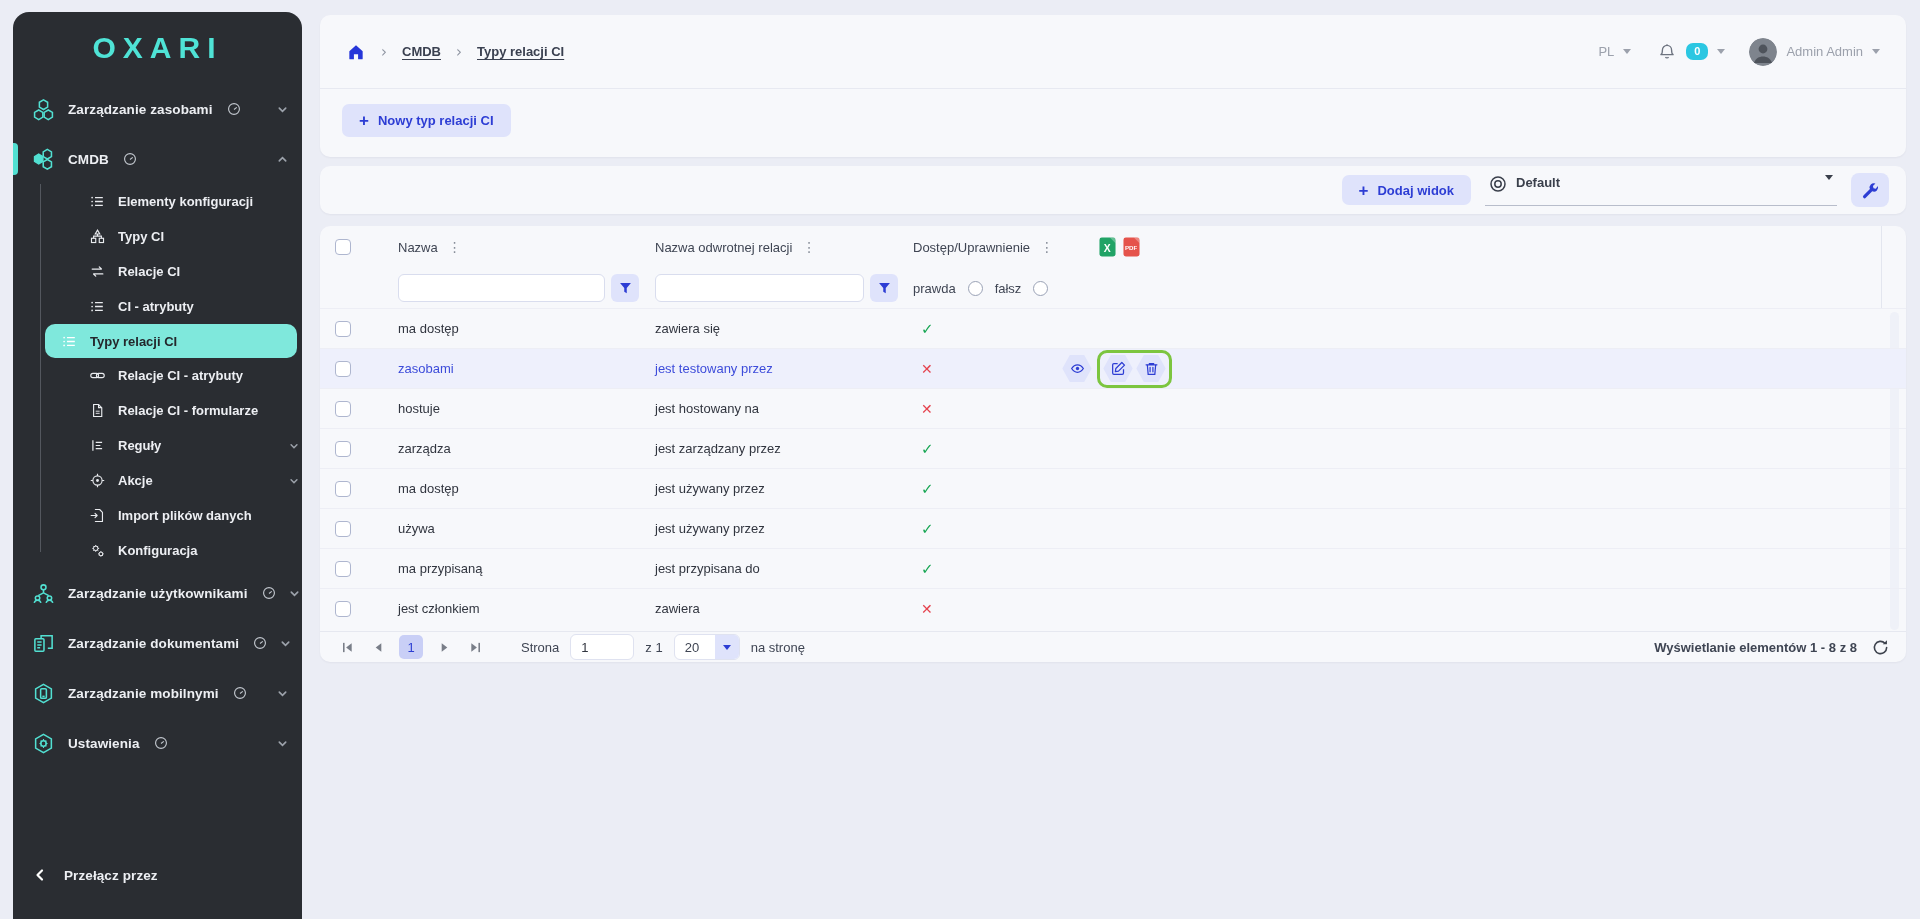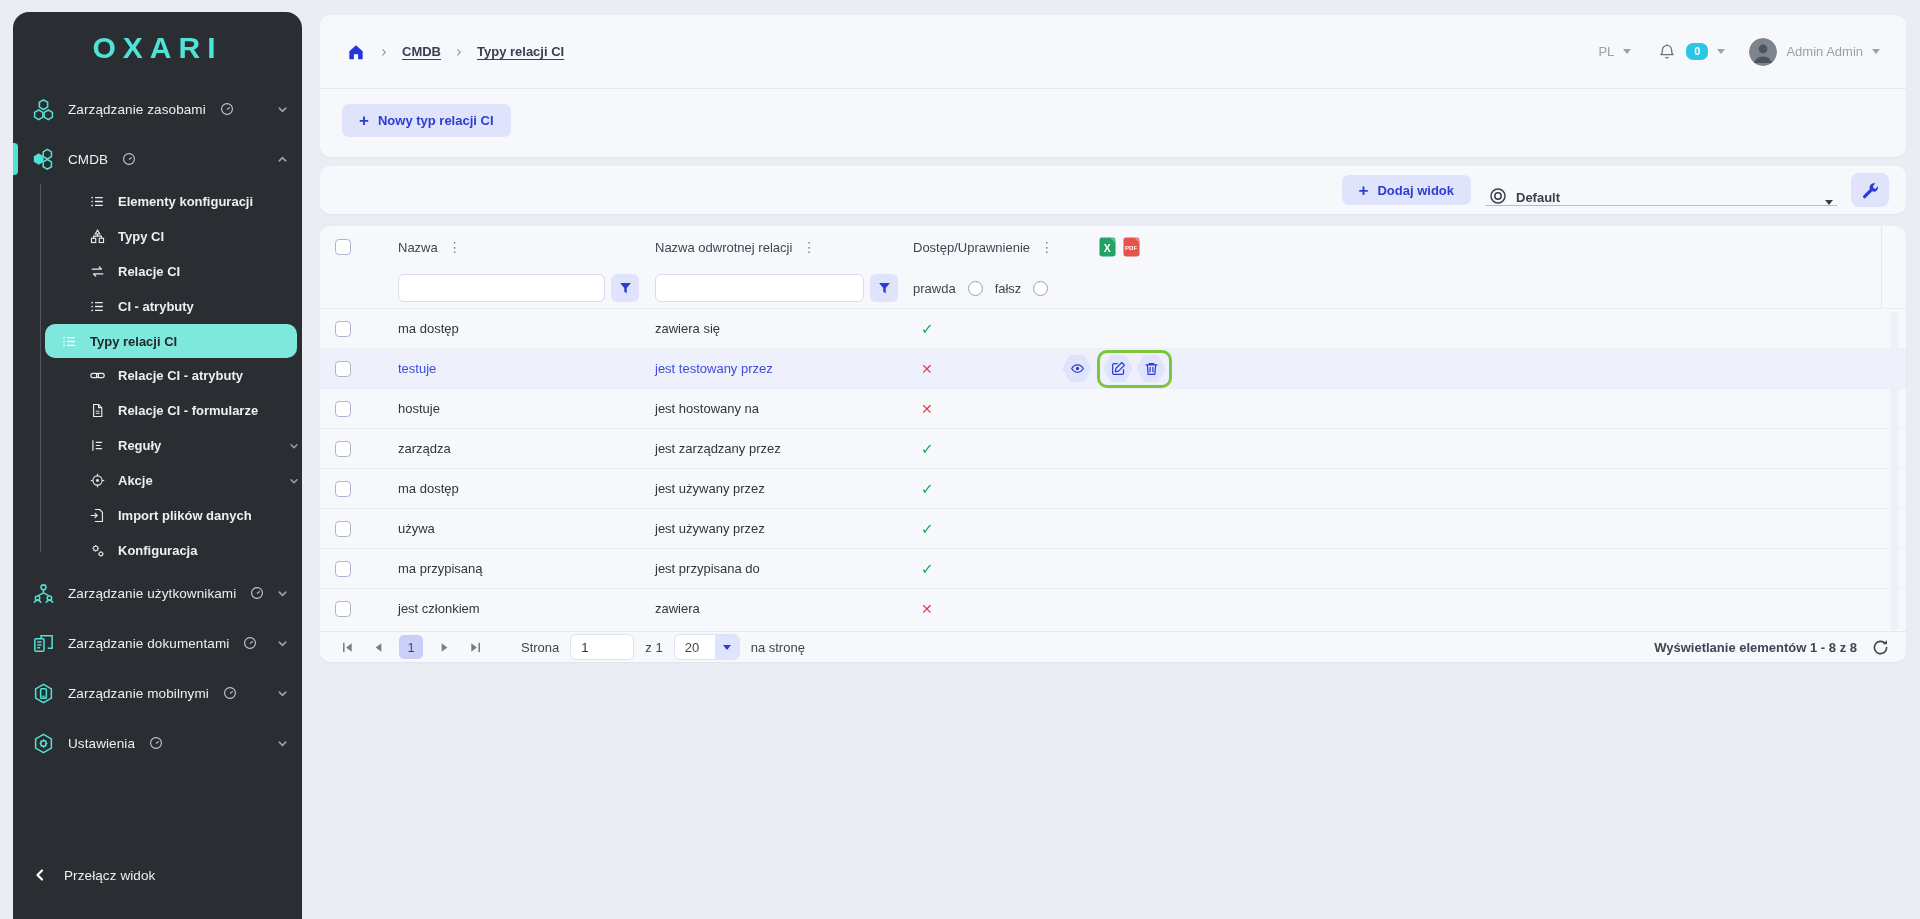--- a/index.html
+++ b/index.html
@@ -9,21 +9,21 @@
   .dj { font-family:"DejaVu Sans", sans-serif; }
 
   
   .sidebar { position:absolute; left:13px; top:12px; bottom:0; width:289px;
              background:#2a2d32; border-radius:16px 16px 0 0; color:#edeff3; overflow:hidden; }
   .logo { height:72px; display:flex; align-items:center; justify-content:center;
           color:#4fe3d6; font-size:30px; font-weight:600; letter-spacing:7px; }
   .s-item { height:50px; display:flex; align-items:center; gap:13px; padding:0 14px 0 18px;
             cursor:pointer; position:relative; }
   .s-icon { width:24px; height:24px; color:#52e0d2; flex:none; display:flex; align-items:center; justify-content:center; }
-  .s-lbl { font-size:13.5px; font-weight:400; letter-spacing:.1px; white-space:nowrap; }
+  .s-lbl { font-size:13.5px; font-weight:700; letter-spacing:.1px; white-space:nowrap; }
   .gauge { color:#c3c8cf; margin-left:1px; display:flex; }
   .chev { margin-left:auto; color:#9ca2ab; display:flex; }
   .cmdb-bar { position:absolute; left:0; top:9px; bottom:9px; width:5px; background:#52e0d2; border-radius:0 4px 4px 0; }
   .submenu { position:relative; }
   .submenu::before { content:''; position:absolute; left:27px; top:0; bottom:16px; width:1px; background:#53575e; }
   .sub-item { height:35px; display:flex; align-items:center; gap:12px; padding-left:75px;
               font-size:13px; font-weight:600; cursor:pointer; position:relative; white-space:nowrap; }
   .sub-icon { width:18px; height:18px; color:#e9ebef; flex:none; display:flex; align-items:center; justify-content:center; }
   .sub-item.active { background:#7fe8dc; color:#24272c; border-radius:10px; margin:0 5px 0 32px;
                      padding-left:15px; height:34px; }
@@ -53,21 +53,21 @@
            padding:2px 8px; line-height:13px; }
   .avatar { width:28px; height:28px; border-radius:50%; overflow:hidden; flex:none; }
   .btn-row { display:flex; align-items:center; padding:15px 22px; }
   .btn-soft { height:33px; background:#dfe3fb; color:#2d3dd4; border:none; border-radius:7px;
               font-size:13px; font-weight:600; display:inline-flex; align-items:center; gap:9px;
               padding:0 17px; cursor:pointer; font-family:inherit; }
   .btn-soft .plus { font-size:17px; font-weight:600; line-height:1; }
 
   
   .toolbar { height:48px; display:flex; align-items:center; justify-content:flex-end; padding:0 17px; gap:14px; }
-  .view-select { display:flex; align-items:flex-end; gap:9px; width:352px; height:31px;
+  .view-select { display:flex; align-items:flex-start; gap:9px; width:352px; height:31px;
                  border-bottom:1px solid #b8bdcb; color:#3a3f4b; font-size:13px; font-weight:600;
                  padding:0 4px; cursor:pointer; }
   .view-select .caret { margin-left:auto; }
   .sq-btn { width:38px; height:34px; background:#dfe3fb; border:none; border-radius:8px;
             display:flex; align-items:center; justify-content:center; cursor:pointer; }
 
   
   .thead { height:42px; display:flex; align-items:center; font-size:13px; color:#3f4553; position:relative; }
   .cell-check { width:51px; padding-left:15px; display:flex; align-items:center; }
   .checkbox { width:16px; height:16px; border:1.5px solid #aeb6cf; border-radius:4px; background:#fff; cursor:pointer; }
@@ -378,21 +378,21 @@
         </svg>
       </span>
   </div>
 
   <div class="menu-toggle">
     <span>
       <svg width="14" height="14" viewBox="0 0 14 14" fill="none" stroke="#ffffff" stroke-width="2.2" stroke-linecap="round" stroke-linejoin="round">
           <path d="M9 2.5L4.5 7 9 11.5"></path>
         </svg>
       </span>
-    <span class="s-lbl">Przełącz widok</span>
+    <span class="s-lbl">Przełącz przez</span>
   </div>
 </aside>
 
 <section class="card" id="headerCard">
   <div class="bc-row">
     <div class="breadcrumb">
       <span>
         <svg width="20" height="20" viewBox="0 0 24 24">
             <path d="M4 11.2L12 4l8 7.2V20a.8.8 0 01-.8.8h-4.7v-6H9.5v6H4.8A.8.8 0 014 20z" fill="#2636d9"></path>
           </svg>
@@ -534,21 +534,21 @@
       </div>
     <div class="c1"><span>ma dostęp</span></div>
     <div class="c2"><span>zawiera się</span></div>
     <div class="c3 access dj"><span class="ok">✓</span></div>
   </div>
 
   <div class="trow hl">
     <div class="cell-check">
         <span class="checkbox"></span>
       </div>
-    <div class="c1"><span class="lnk">testuje</span></div>
+    <div class="c1"><span class="lnk">zasobami</span></div>
     <div class="c2"><span class="lnk">jest testowany przez</span></div>
     <div class="c3 access dj"><span class="no">✕</span></div>
     <div class="actions">
       <span class="hexbtn">
         <span>
           <svg width="15" height="15" viewBox="0 0 18 18" fill="none" stroke="#2d3dd4" stroke-width="1.5">
             <path d="M2 9s2.7-4.5 7-4.5S16 9 16 9s-2.7 4.5-7 4.5S2 9 2 9z"></path>
               <circle cx="9" cy="9" r="2" fill="#2d3dd4" stroke="none"></circle>
             </svg>
           </span>

